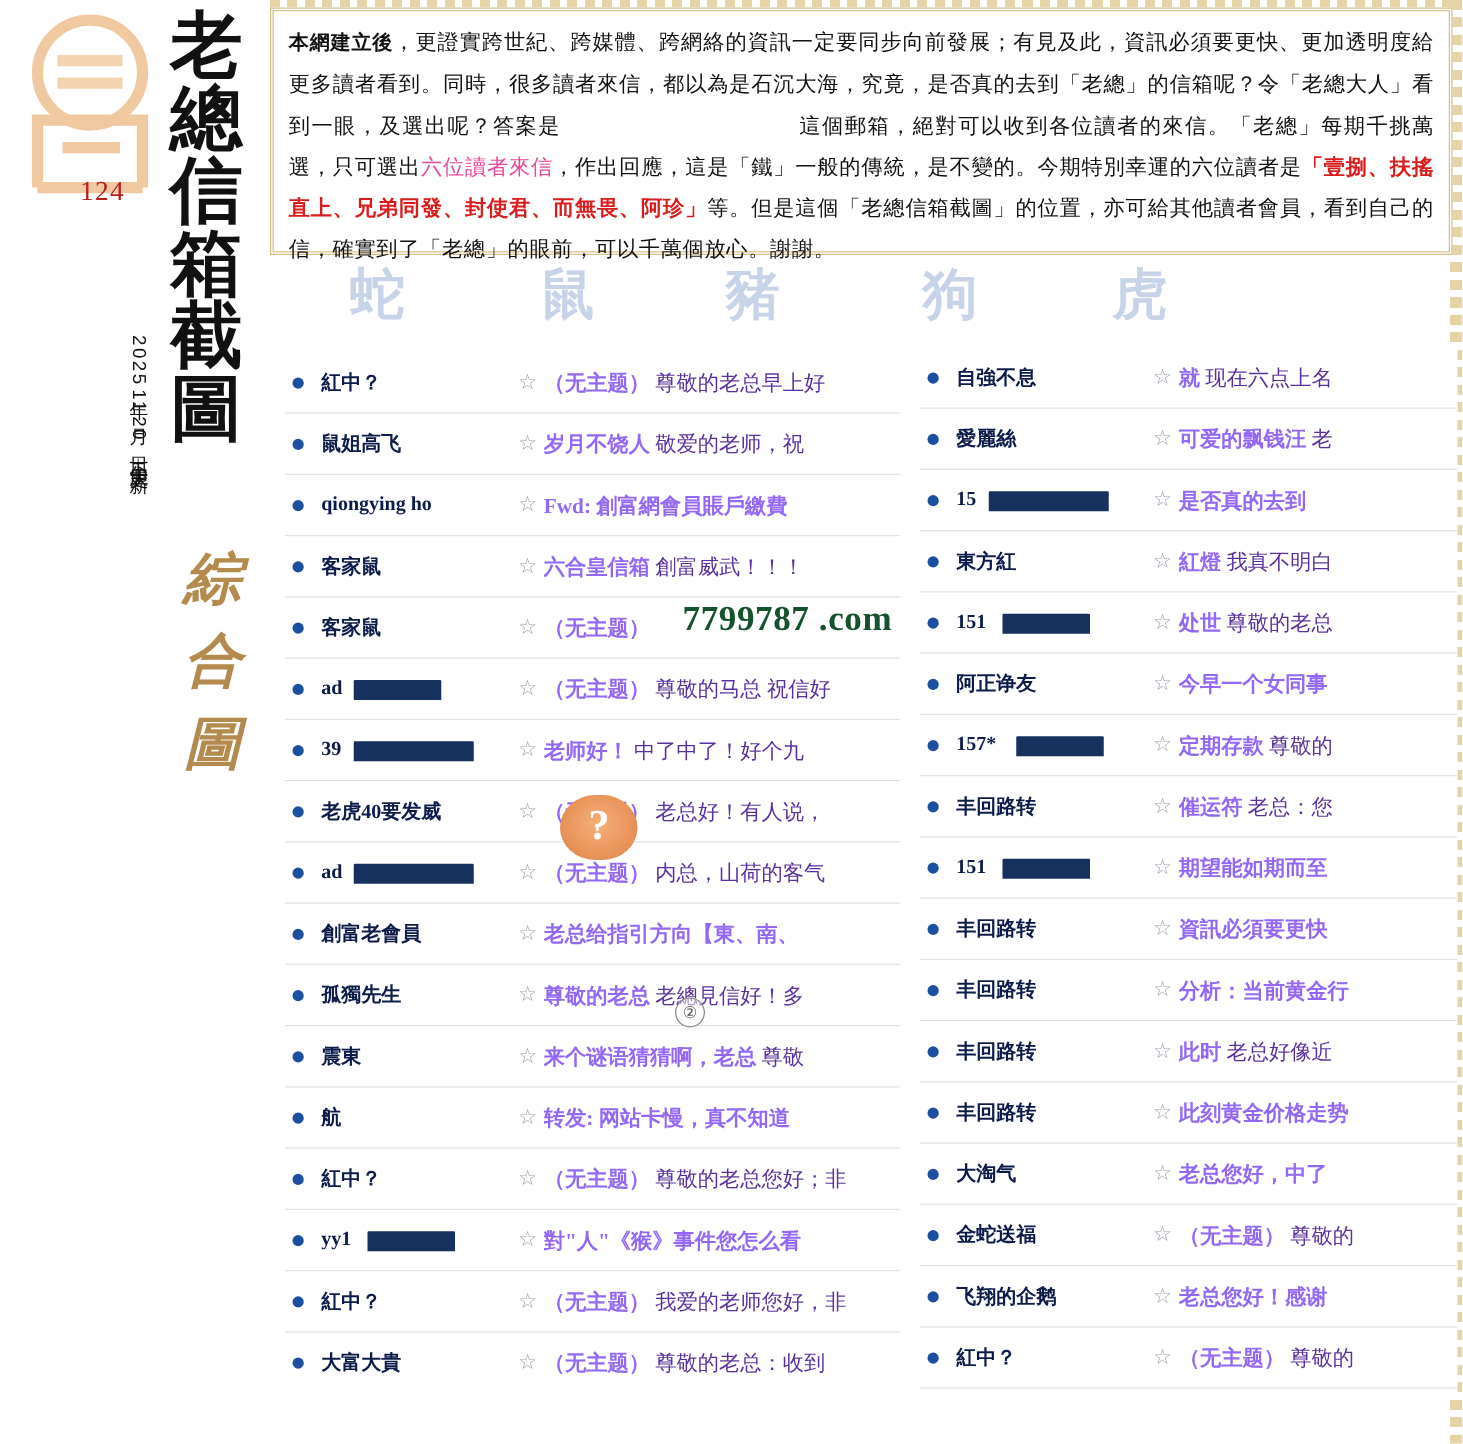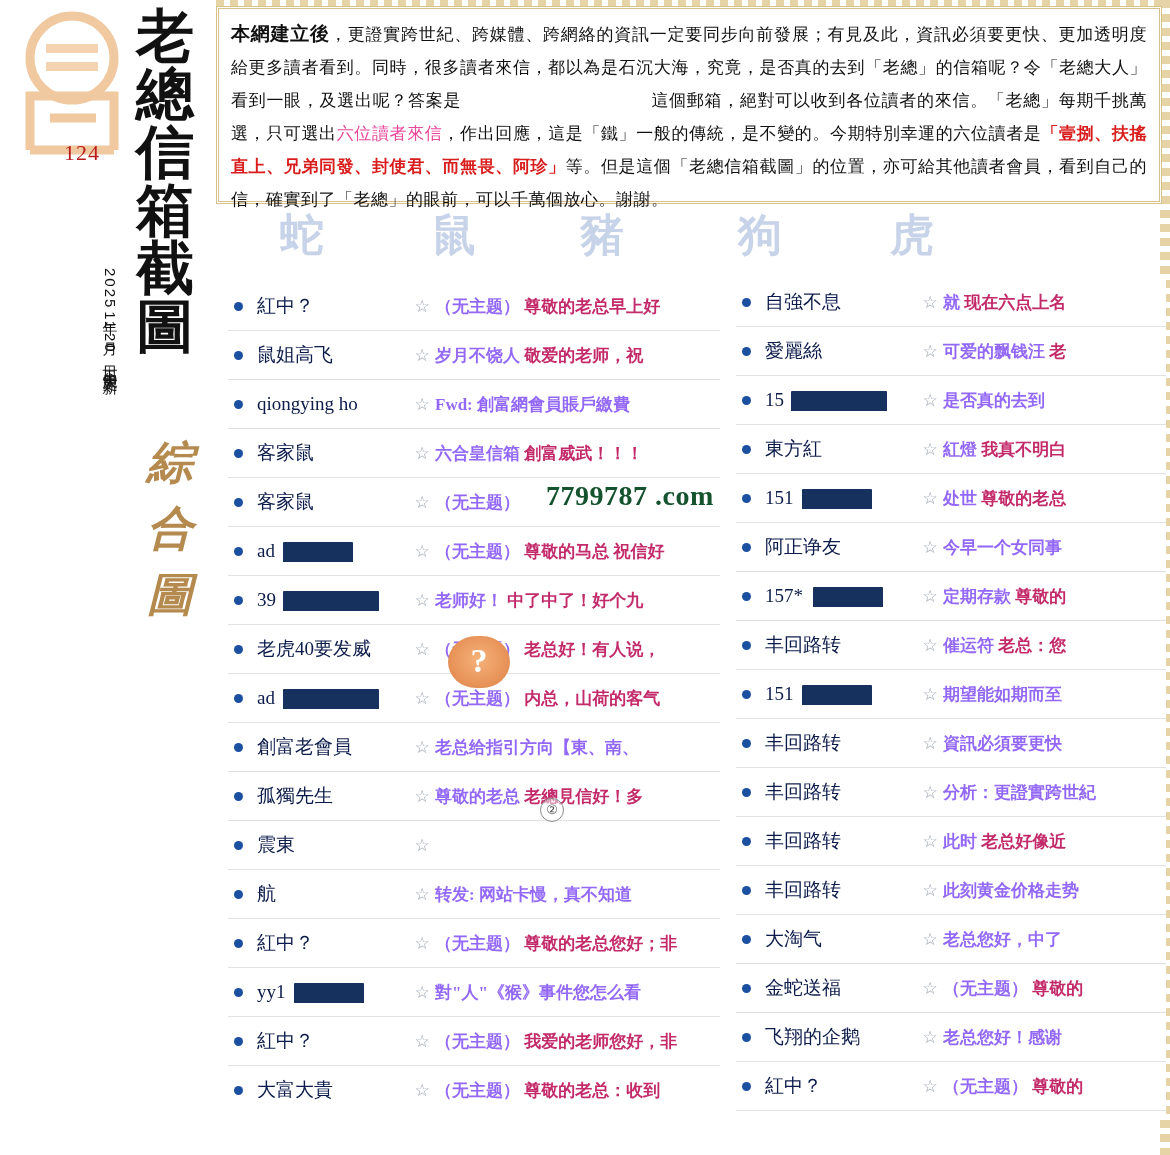--- a/index.html
+++ b/index.html
@@ -46,21 +46,21 @@
   .article{
     position:absolute;left:216px;top:6px;width:946px;height:198px;
     border:3px double #d8c08a;box-sizing:border-box;padding:8px 12px 6px 12px;
     background:#fff;
   }
   .article .body{
     font-family:"Liberation Serif","DejaVu Serif",serif;
     font-size:17px;line-height:33px;color:#111;text-align:justify;
     letter-spacing:0.5px;
   }
-  .article .lead{font-weight:bold;font-size:19px;}
+  .article .lead{font-weight:bold;font-size:16px;}
   .article .hl-pink{color:#e8489a;}
   .article .hl-red{color:#d91c1c;font-weight:bold;}
   .article .gap{display:inline-block;width:190px;}
 
   
   .zodiac{
     position:absolute;left:250px;top:206px;width:910px;height:62px;
   }
   .zodiac .z{
     position:absolute;top:0;font-family:"Liberation Serif","DejaVu Serif",serif;
@@ -76,36 +76,36 @@
 
   .mailrow{
     position:relative;height:48px;display:flex;align-items:center;
     border-bottom:1px solid #e2e2e2;
   }
   .dot{
     width:9px;height:9px;border-radius:50%;background:#1b4fa0;flex:0 0 auto;
     margin-left:6px;margin-right:14px;
   }
   .sender{
-    flex:0 0 auto;width:152px;font-size:19px;color:#0b1b4a;font-weight:normal;
+    flex:0 0 auto;width:152px;font-size:16px;color:#0b1b4a;font-weight:bold;
     font-family:"Liberation Serif","DejaVu Serif",serif;
     white-space:nowrap;overflow:hidden;position:relative;
   }
   .sender .redact{
     position:absolute;top:2px;height:24px;background:#17315f;border-radius:1px;
   }
   .star{
     flex:0 0 auto;width:26px;text-align:center;color:#9aa3af;font-size:17px;
   }
   .subject{
     flex:1 1 auto;font-size:17px;color:#222;white-space:nowrap;overflow:hidden;
     font-family:"Liberation Serif","DejaVu Serif",serif;opacity:.92;
   }
   .subject b{color:#8b5cf6;}
-  .subject .dim{color:#be185d;font-weight:bold;text-align:center;}
+  .subject .dim{color:#4c1d95;font-weight:normal;text-align:center;}
 
   
   .wm{
     position:absolute;left:546px;top:480px;font-size:28px;font-weight:bold;
     color:#14532d;font-family:"Liberation Serif","DejaVu Serif",serif;
     letter-spacing:0.5px;text-shadow:0 0 2px #fff;
   }
   .qmark{
     position:absolute;left:448px;top:636px;width:62px;height:52px;
     background:radial-gradient(ellipse at 50% 45%,#f6b27a 0%,#e8945a 60%,#d98146 100%);
@@ -245,20 +245,21 @@
     <div class="mailrow">
       <span class="dot"></span>
       <span class="sender">孤獨先生</span>
       <span class="star">☆</span>
       <span class="subject"><b>尊敬的老总</b><span class="dim"> 老總見信好！多</span></span>
     </div>
     <div class="mailrow">
       <span class="dot"></span>
       <span class="sender">震東</span>
       <span class="star">☆</span>
+      <span class="subject"><b>来个谜语猜猜啊，老总</b><span class="dim"> 尊敬</span></span>
     </div>
     <div class="mailrow">
       <span class="dot"></span>
       <span class="sender">航</span>
       <span class="star">☆</span>
       <span class="subject"><b>转发: 网站卡慢，真不知道</b></span>
     </div>
     <div class="mailrow">
       <span class="dot"></span>
       <span class="sender">紅中？</span>
@@ -343,21 +344,21 @@
     <div class="mailrow">
       <span class="dot"></span>
       <span class="sender">丰回路转</span>
       <span class="star">☆</span>
       <span class="subject"><b>資訊必須要更快</b></span>
     </div>
     <div class="mailrow">
       <span class="dot"></span>
       <span class="sender">丰回路转</span>
       <span class="star">☆</span>
-      <span class="subject"><b>分析：更證實跨世紀</b></span>
+      <span class="subject"><b>分析：当前黄金行</b></span>
     </div>
     <div class="mailrow">
       <span class="dot"></span>
       <span class="sender">丰回路转</span>
       <span class="star">☆</span>
       <span class="subject"><b>此时</b><span class="dim"> 老总好像近</span></span>
     </div>
     <div class="mailrow">
       <span class="dot"></span>
       <span class="sender">丰回路转</span>

